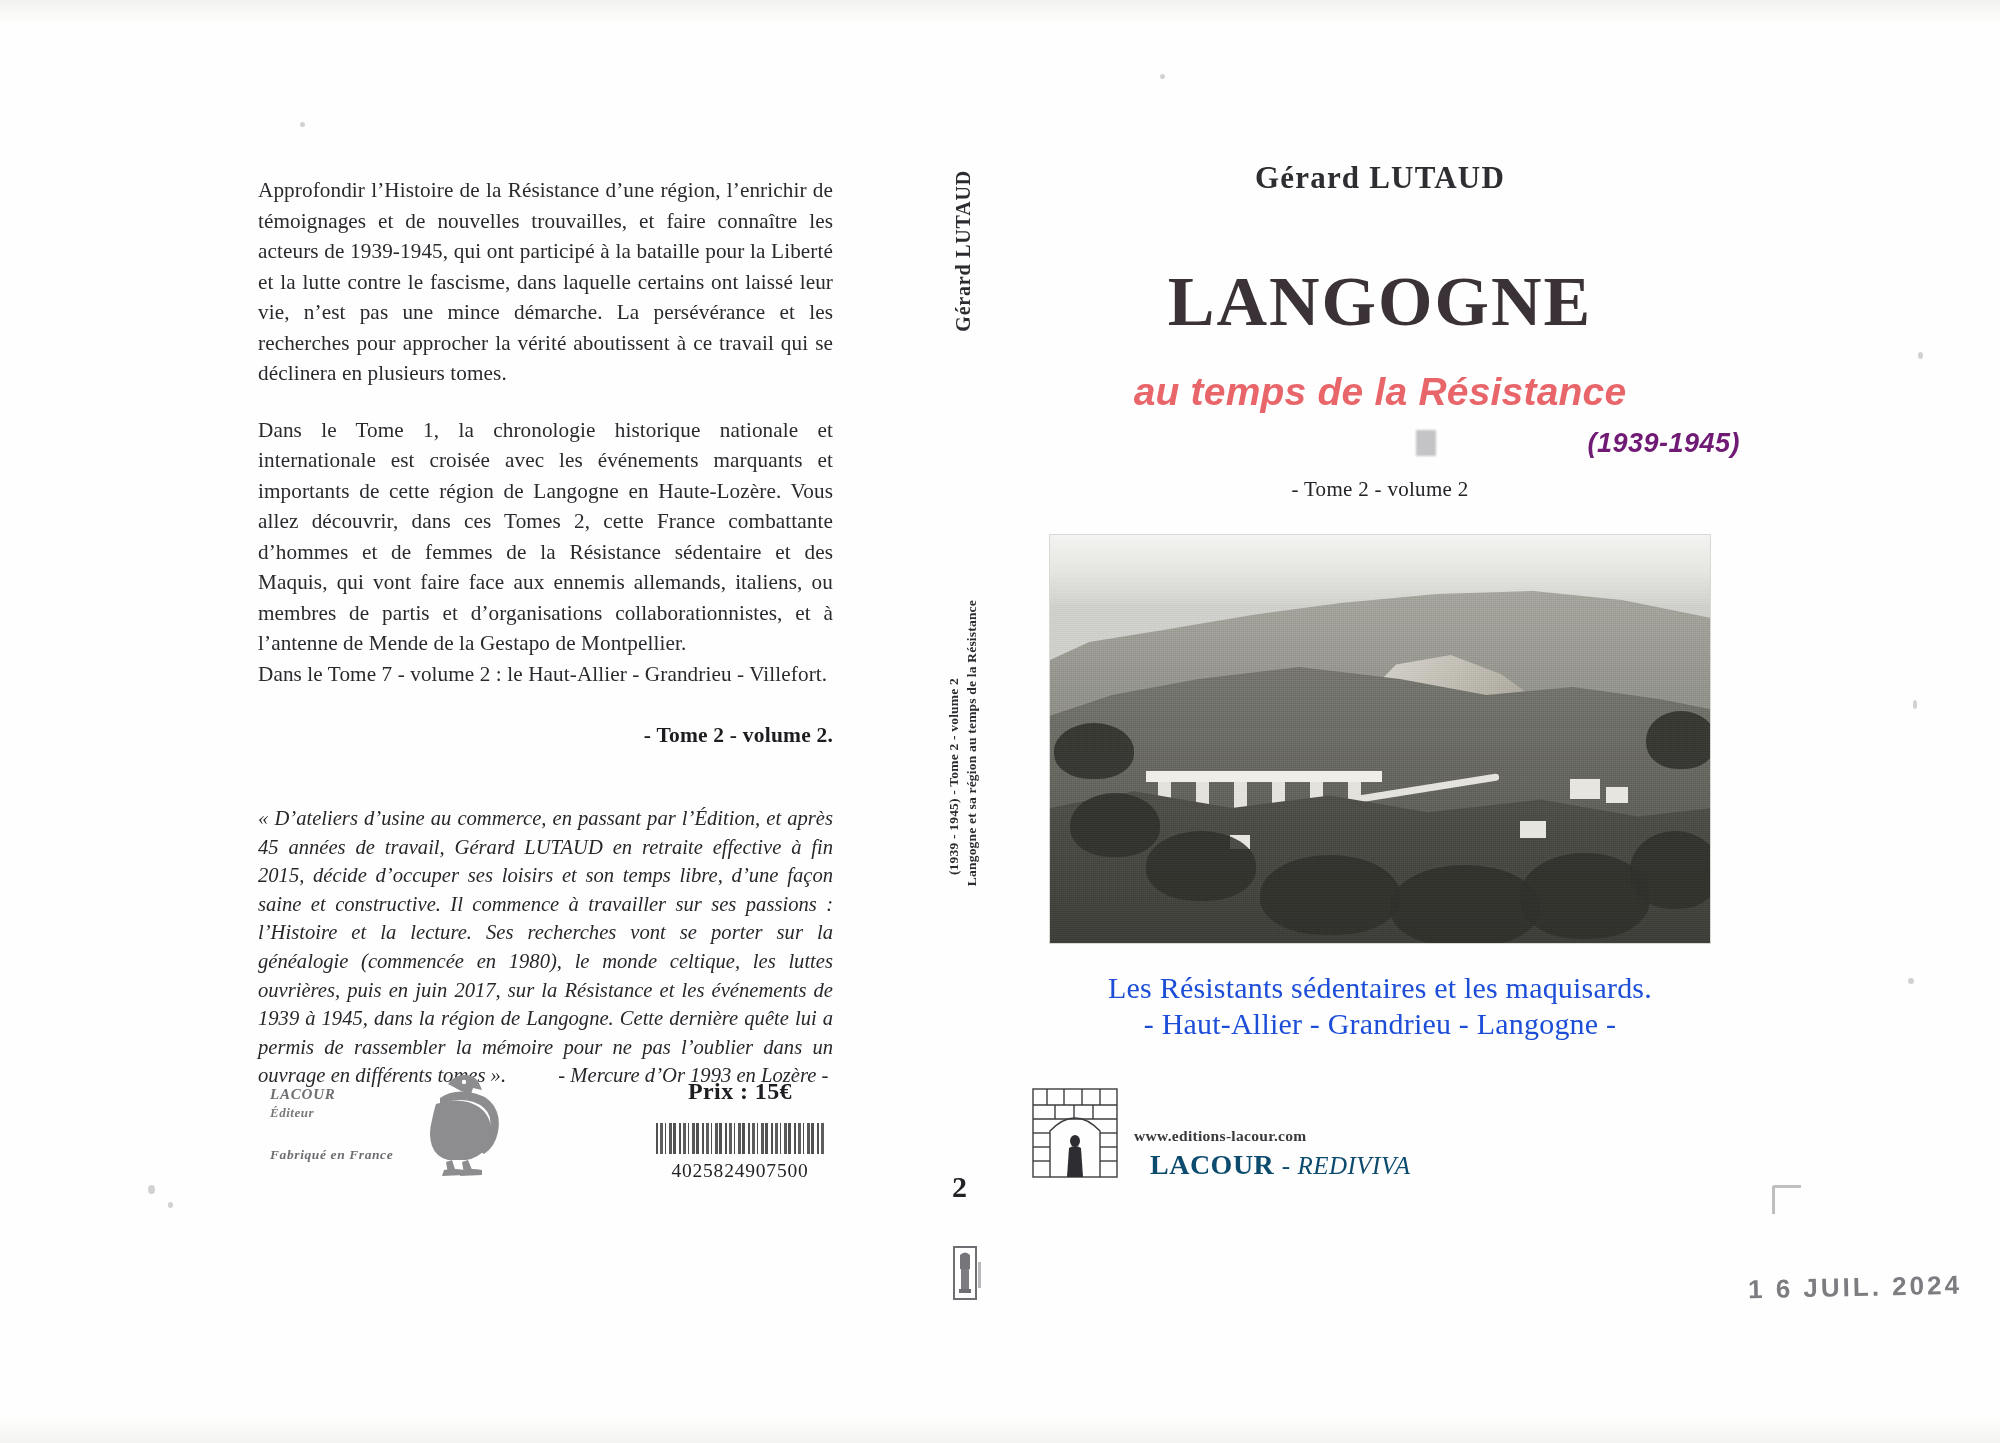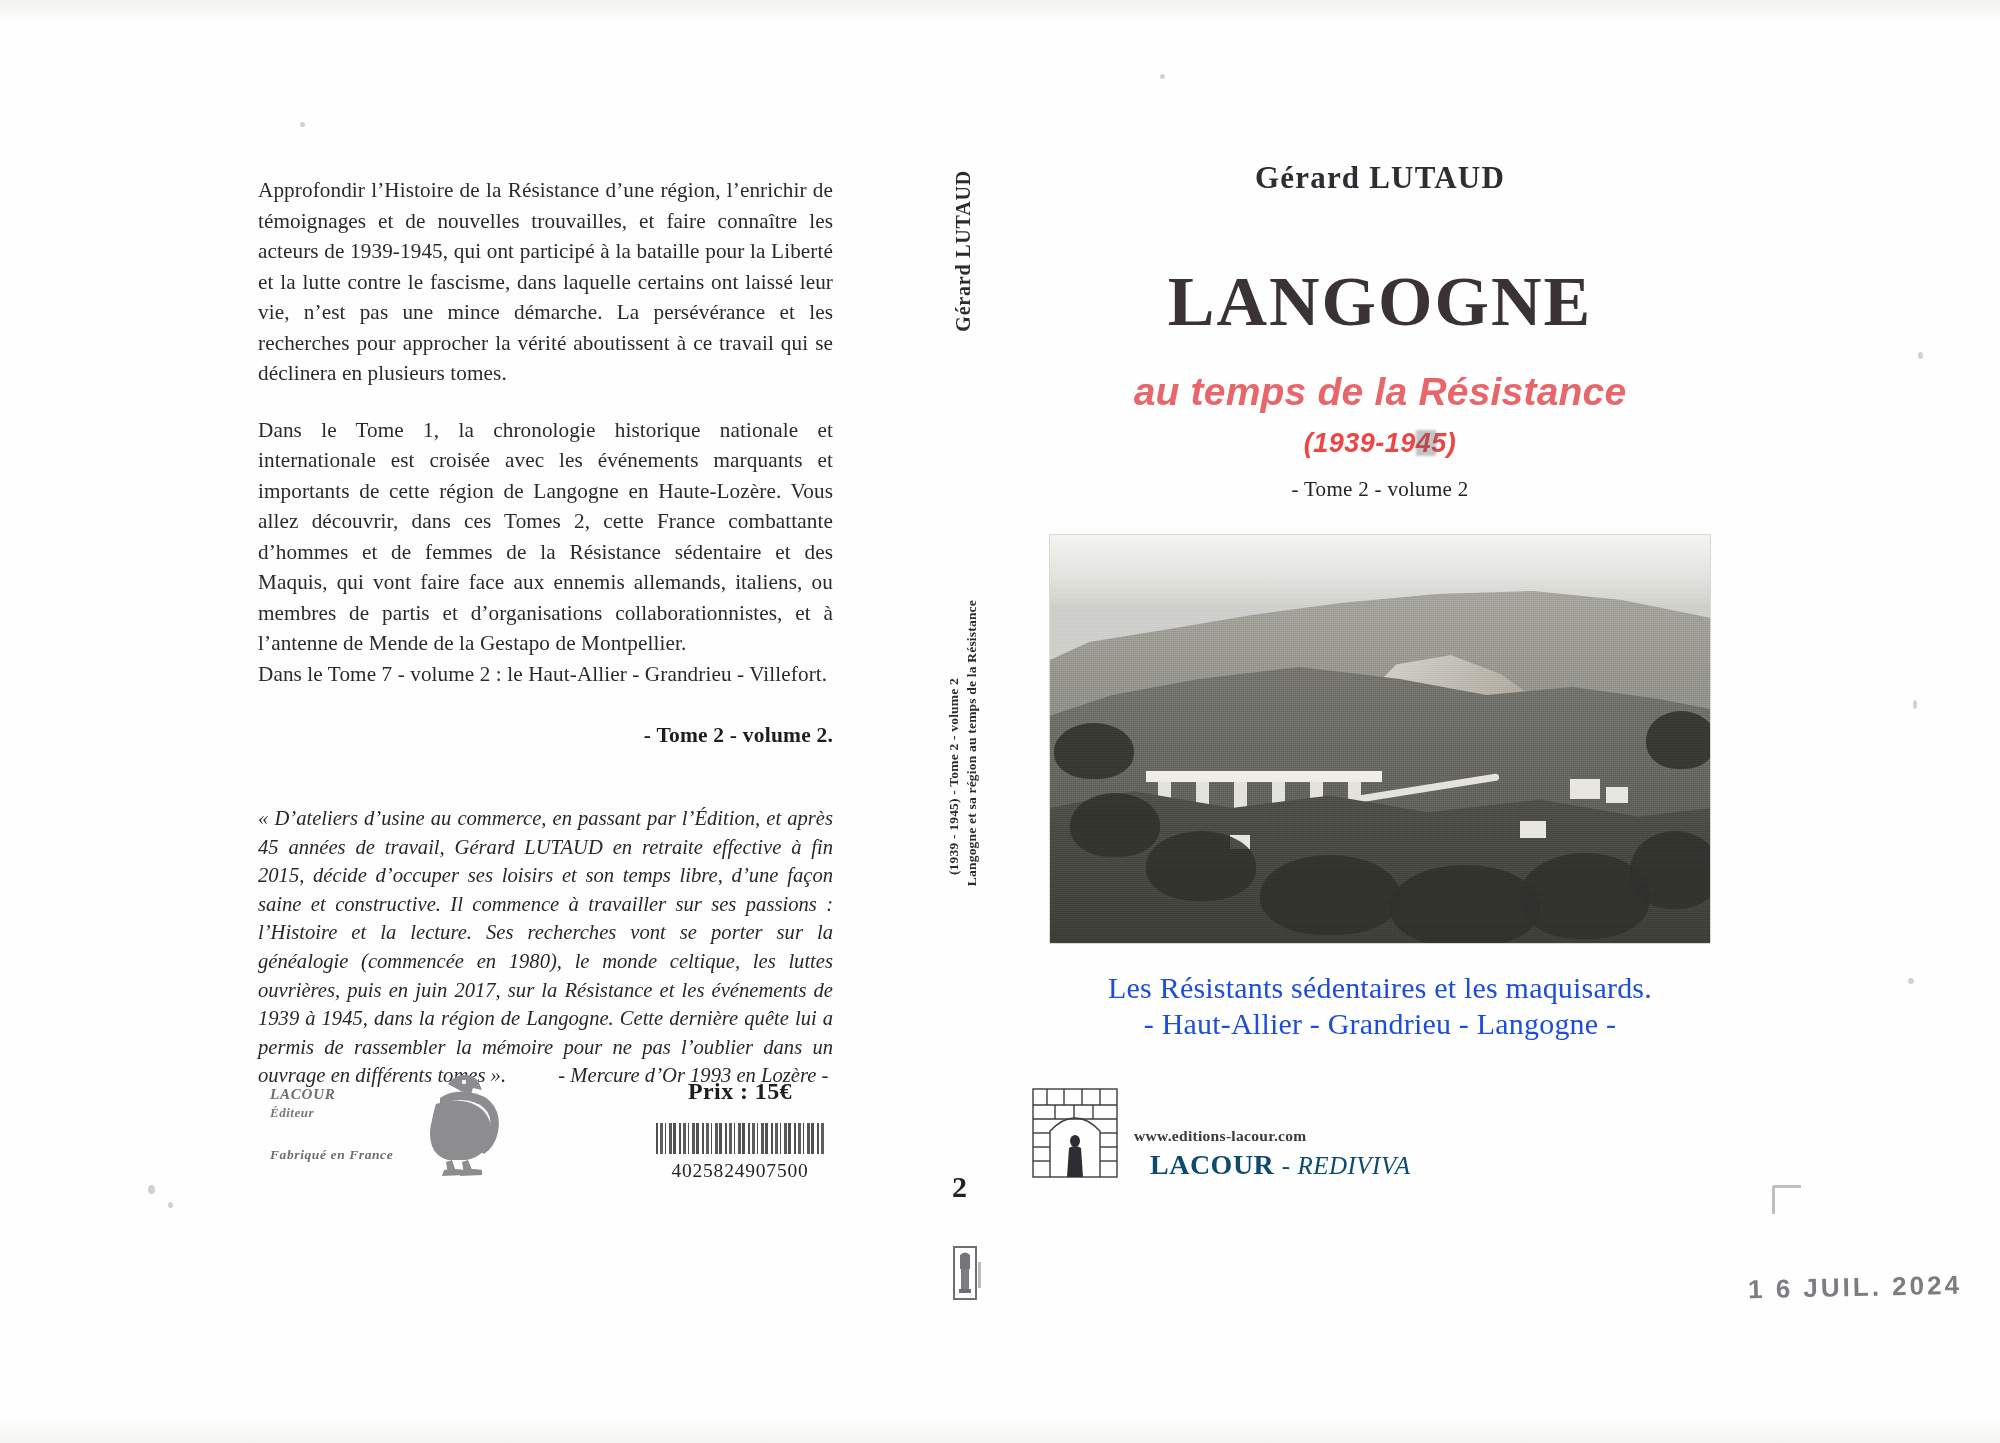--- a/index.html
+++ b/index.html
@@ -259,27 +259,27 @@
     text-align: center;
     margin-top: 28px;
     font-family: "Liberation Sans", sans-serif;
     font-weight: bold;
     font-style: italic;
     font-size: 39px;
     color: #e8656a;
     letter-spacing: .2px;
   }
   #fc-years {
-    text-align: center;
+    text-align: right;
     margin-top: 14px;
     font-family: "Liberation Sans", sans-serif;
     font-weight: bold;
     font-style: italic;
     font-size: 27px;
-    color: #ef4444;
+    color: #701a75;
     letter-spacing: .5px;
     position: relative;
   }
   #fc-years .smudge {
     position: absolute;
     left: 50%;
     margin-left: 36px;
     top: 2px;
     width: 20px;
     height: 26px;

